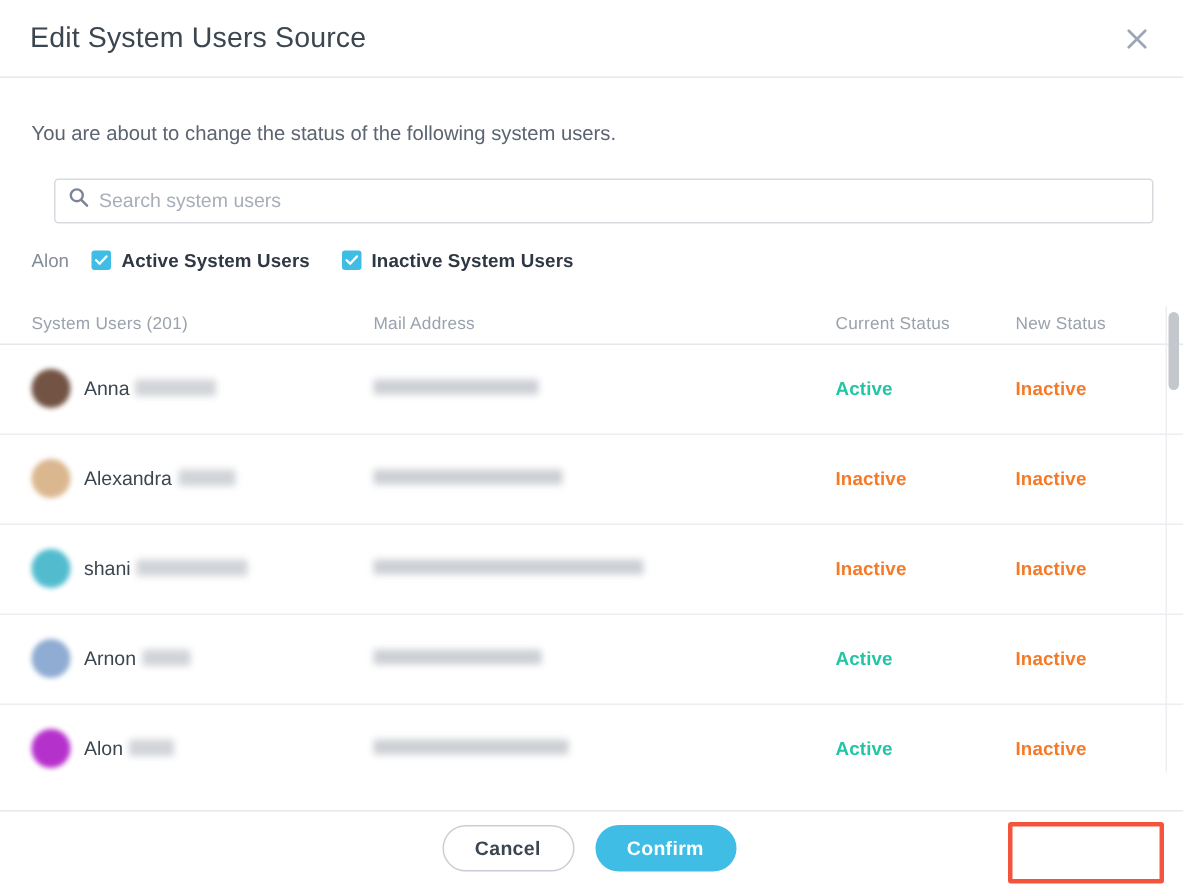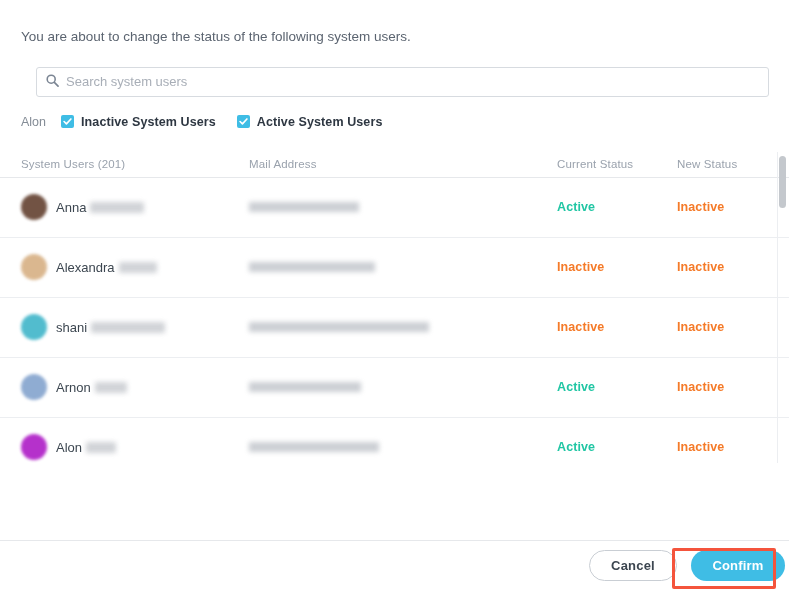--- a/index.html
+++ b/index.html
@@ -225,21 +225,21 @@
     background: #c4c8cd;
   }
 
   
   .modal-footer {
     flex: 0 0 50px;
     height: 50px;
     border-top: 1px solid #e6e8eb;
     display: flex;
     align-items: center;
-    justify-content: flex-end;
+    justify-content: center;
     padding-right: 4px;
     gap: 0px;
     position: relative;
     background: #fff;
   }
   .btn {
     font-family: "Liberation Sans", sans-serif;
     font-size: 13px;
     font-weight: bold;
     border-radius: 16px;
@@ -271,20 +271,28 @@
     border: 3px solid #f4543c;
     border-radius: 2px;
     pointer-events: none;
   }
 </style>
 </head>
 <body>
 
 <div class="modal">
 
+  <div class="modal-header">
+    <div class="modal-title">Edit System Users Source</div>
+    <div class="close-btn">
+      <svg width="14" height="14" viewBox="0 0 14 14" aria-hidden="true">
+        <path d="M1.5 1.5 L12.5 12.5 M12.5 1.5 L1.5 12.5" stroke="#9aa6b4" stroke-width="1.8" stroke-linecap="round"></path>
+      </svg>
+    </div>
+  </div>
 
   <div class="modal-body">
 
     <div class="intro-text">You are about to change the status of the following system users.</div>
 
     <div class="search-wrap">
       <span class="search-icon">
         <svg width="13" height="13" viewBox="0 0 14 14" aria-hidden="true">
           <circle cx="5.6" cy="5.6" r="4.3" fill="none" stroke="#7b8593" stroke-width="1.7"></circle>
           <path d="M9 9 L13 13" stroke="#7b8593" stroke-width="1.8" stroke-linecap="round"></path>
@@ -295,30 +303,30 @@
 
     <div class="filters">
       <span class="filters-label">Alon</span>
 
       <div class="filter-item">
         <span class="cb">
           <svg width="9" height="9" viewBox="0 0 10 10" aria-hidden="true">
             <path d="M1.2 5 L3.8 7.6 L8.8 2.2" fill="none" stroke="#ffffff" stroke-width="1.8" stroke-linecap="round" stroke-linejoin="round"></path>
           </svg>
         </span>
-        <span class="filter-text">Inactive System Users</span>
+        <span class="filter-text">Active System Users</span>
       </div>
 
       <div class="filter-item">
         <span class="cb">
           <svg width="9" height="9" viewBox="0 0 10 10" aria-hidden="true">
             <path d="M1.2 5 L3.8 7.6 L8.8 2.2" fill="none" stroke="#ffffff" stroke-width="1.8" stroke-linecap="round" stroke-linejoin="round"></path>
           </svg>
         </span>
-        <span class="filter-text">Active System Users</span>
+        <span class="filter-text">Inactive System Users</span>
       </div>
     </div>
 
     <div class="table-region">
 
       <div class="table-head">
         <div class="th col-user">System Users (201)</div>
         <div class="th col-mail">Mail Address</div>
         <div class="th col-cur">Current Status</div>
         <div class="th col-new">New Status</div>

